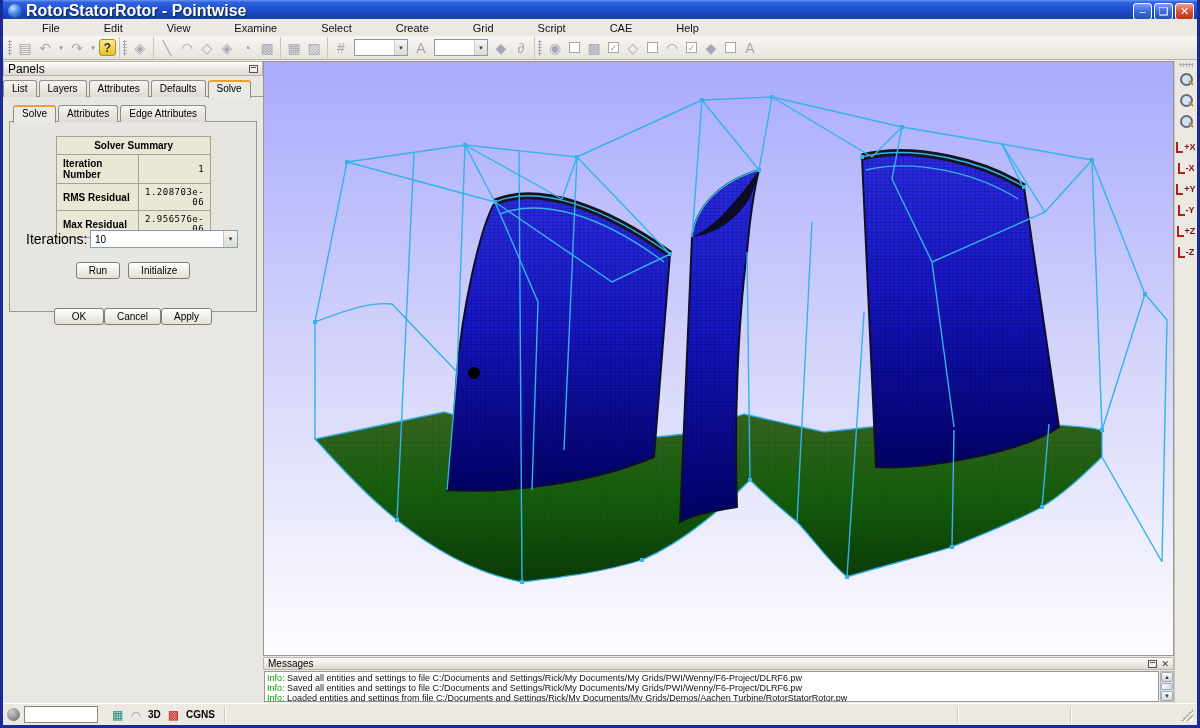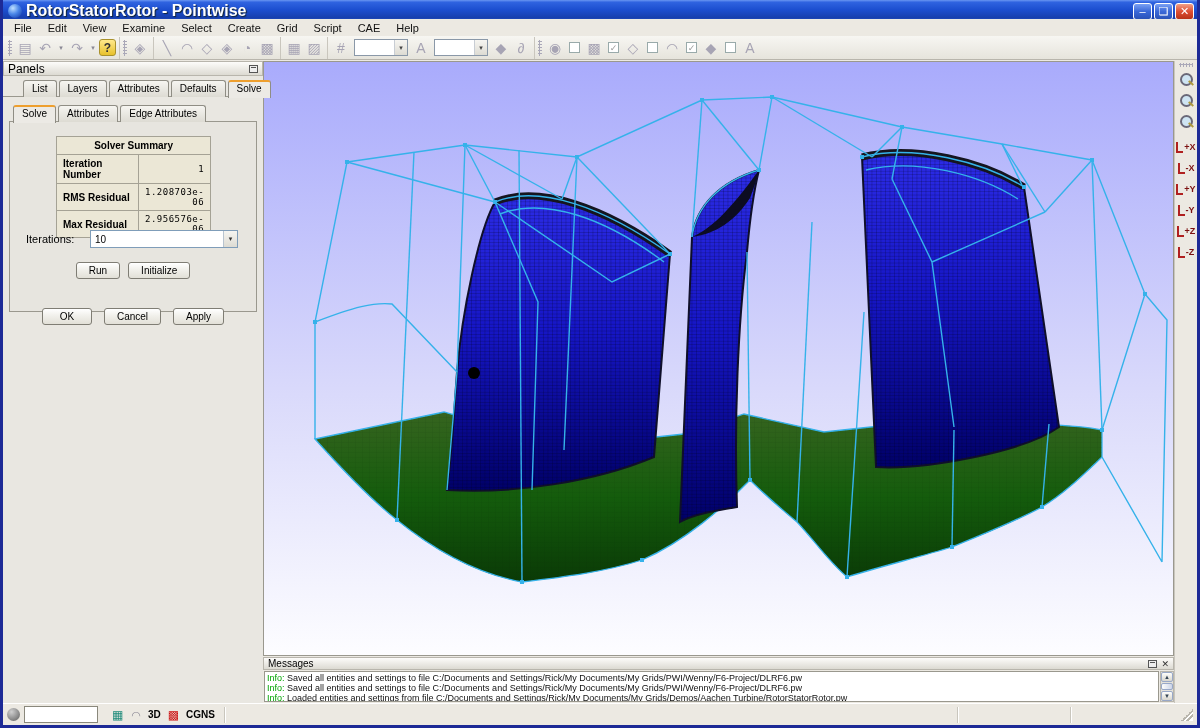--- a/index.html
+++ b/index.html
@@ -16,21 +16,21 @@
   .titlebar .title { color:#fff; font-weight:bold; font-size:16px; text-shadow:1px 1px 1px #123; }
   .winbtns { margin-left:auto; display:flex; gap:2px; padding-right:2px; }
   .winbtn { width:19px; height:17px; border:1px solid #fff; border-radius:3px; color:#fff;
     font-size:11px; line-height:14px; text-align:center;
     background:linear-gradient(180deg,#7aa0f4,#3a68d8 50%,#2a52b8); }
   .winbtn.close { background:linear-gradient(180deg,#f0a088,#dd4f33 50%,#b83318); }
 
   
   .menubar { position:absolute; left:0; top:19px; width:1194px; height:17px; background:#ece9e2;
     display:flex; align-items:center; gap:2px; padding-left:4px; font-size:11px; }
-  .menu-item { padding:1px 7px; color:#111; }
+  .menu-item { padding:1px 7px; color:#111;margin-left:28px; }
 
   
   .toolbar { position:absolute; left:0; top:36px; width:1194px; height:24px;
     background:linear-gradient(180deg,#f7f6f2,#e6e4dc); border-bottom:1px solid #b8b5ac;
     display:flex; align-items:center; padding-left:2px; }
   .tgroup { display:flex; align-items:center; height:22px; padding:0 3px; }
   .tgroup + .tgroup { border-left:1px solid #c9c6bd; }
   .handle { width:4px; height:16px; margin-right:3px;
     background-image:radial-gradient(circle,#aaa8b8 1px,transparent 1.2px); background-size:3px 3px; }
   .ticon { width:20px; height:20px; display:flex; align-items:center; justify-content:center;
@@ -45,51 +45,51 @@
     display:flex; align-items:center; justify-content:center; }
   .tcheck { width:11px; height:11px; background:#fff; border:1px solid #9aa; margin:0 4px;
     font-size:9px; line-height:10px; text-align:center; color:#9a9a9a; }
 
   
   .leftdock { position:absolute; left:0; top:61px; width:260px; height:642px; background:#e9e7e1; }
   .dock-title { height:15px; background:linear-gradient(180deg,#fdfcfa,#dcdad2);
     border:1px solid #b8b5ac; font-size:12px; padding:1px 4px; display:flex; align-items:center; }
   .float-ic { margin-left:auto; width:9px; height:8px; border:1px solid #555; position:relative; background:#eee; }
   .float-ic::before { content:""; position:absolute; left:1px; top:1px; width:5px; height:1px; background:#555; }
-  .tabs { display:flex; padding:4px 2px 0 20px; position:relative; }
+  .tabs { display:flex; padding:4px 2px 0 0; position:relative; }
   .tabs::after { content:""; position:absolute; left:0; right:0; bottom:0; border-bottom:1px solid #9a988e; }
   .tab { background:linear-gradient(180deg,#f6f5f1,#dddbd3); border:1px solid #8f8d84;
     border-bottom:none; border-radius:3px 3px 0 0; padding:2px 8px 3px; font-size:10px;
     margin-right:2px; position:relative; z-index:1; }
   .tab.active { background:#eceae5; border-top:2px solid #ee9f2e; padding-top:1px;
     margin-bottom:-1px; z-index:3; }
   .subtabs { display:flex; padding:8px 2px 0 10px; position:relative; }
   .subtabs::after { content:""; position:absolute; left:6px; right:6px; bottom:0; border-bottom:1px solid #9a988e; }
   .solve-page { margin:0 6px; border:1px solid #9a988e; border-top:none; background:#e7e5df;
     height:190px; position:relative; }
 
   .summary-table { position:absolute; left:46px; top:14px; border-collapse:collapse;
     background:#ebe7d6; border:1px solid #8a887c; }
   .summary-table td,.summary-table th { border:1px solid #a5a295; font-size:10px; padding:3px 6px; }
   .summary-table th { font-weight:bold; text-align:center; }
   .summary-table td.lbl { font-weight:bold; width:82px; }
   .summary-table td.val { font-family:"DejaVu Sans Mono",monospace; font-size:9px;
     text-align:right; width:64px; letter-spacing:0.5px; }
 
   .iter-row { position:absolute; left:16px; top:108px; display:flex; align-items:center; }
-  .iter-label { font-size:11px; width:64px; }
+  .iter-label { font-size:14px; width:64px; }
   .combo { width:148px; height:18px; background:#fff; border:1px solid #7f9db9; display:flex;
     align-items:center; font-size:10px; padding-left:4px; }
   .combo .arr { margin-left:auto; width:14px; height:16px; border-left:1px solid #b8c4d0;
     background:linear-gradient(#f6f5f1,#dddbd3); font-size:7px; color:#333;
     display:flex; align-items:center; justify-content:center; }
   .run-row { position:absolute; left:0; width:100%; top:140px; display:flex; justify-content:center; gap:8px; }
   .btn { background:linear-gradient(180deg,#fff,#f1f0eb 45%,#e2e0d7); border:1px solid #7f7d74;
     border-radius:3px; font-size:10px; padding:2px 12px; box-shadow:inset 0 1px 0 #fff; }
-  .dlg-row { position:absolute; left:0; width:260px; top:247px; display:flex; justify-content:center; gap:12px; }
+  .dlg-row { position:absolute; left:0; width:260px; top:247px; display:flex; justify-content:center; }
   .dlg-row .btn { min-width:50px; }
 
   
   .viewport { position:absolute; left:260px; top:61px; width:911px; height:595px;
     border:1px solid #9a988e; overflow:hidden; }
 
   
   .righttb { position:absolute; left:1171px; top:61px; width:23px; height:642px; background:#ece9e2;
     border-left:1px solid #c9c6bd; display:flex; flex-direction:column; align-items:center; padding-top:2px; }
   .righttb .hdots { width:14px; height:4px; margin-bottom:3px;

